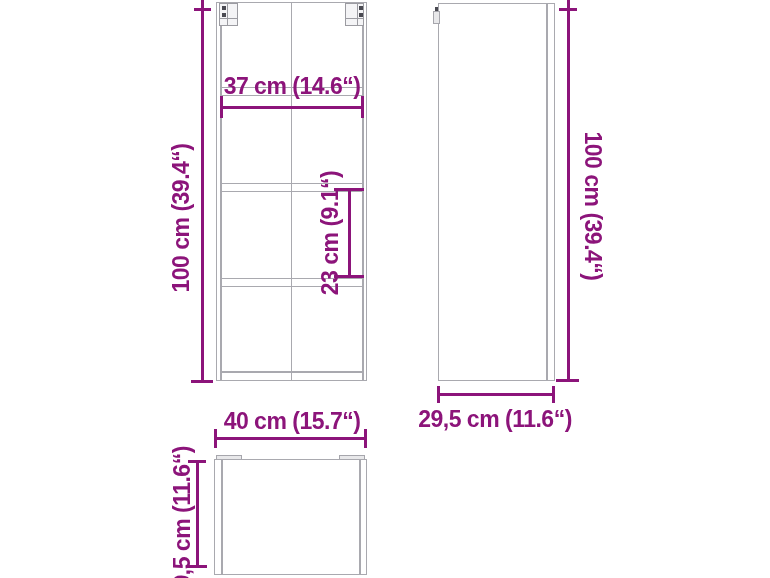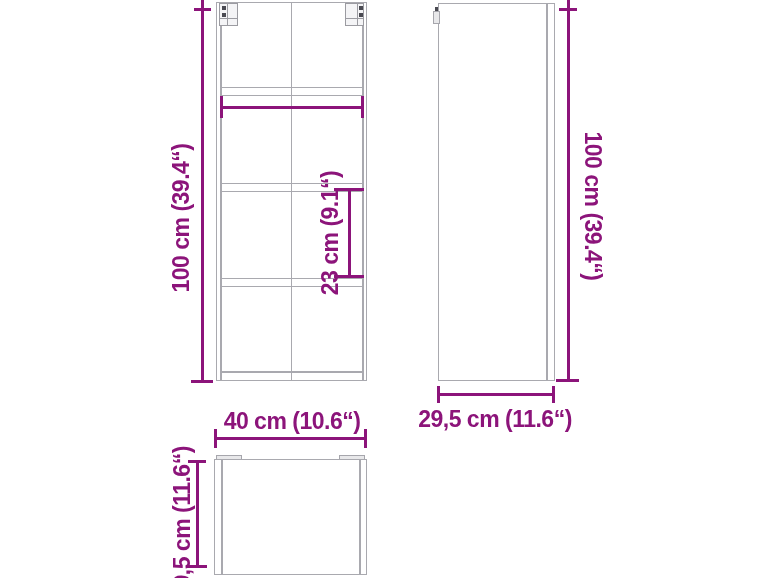--- a/index.html
+++ b/index.html
@@ -57,20 +57,21 @@
     <div class="g" style="left:0;top:14px;width:17px;height:1px"></div>
     <div class="dot" style="left:13px;top:2px"></div>
     <div class="dot" style="left:13px;top:9px"></div>
   </div>
 
   <div class="m" style="left:201px;top:0;width:3px;height:383px"></div>
   <div class="m" style="left:194px;top:8px;width:17px;height:3px"></div>
   <div class="m" style="left:191px;top:380px;width:22px;height:3px"></div>
   <div class="label rot-ccw" style="left:181px;top:218px">100 cm (39.4“)</div>
 
+  <div class="label" style="left:292px;top:86px">37 cm (14.6“)</div>
   <div class="m" style="left:221px;top:106px;width:143px;height:3px"></div>
   <div class="m" style="left:220px;top:96px;width:3px;height:22px"></div>
   <div class="m" style="left:361px;top:96px;width:3px;height:22px"></div>
 
   <div class="m" style="left:348px;top:190px;width:3px;height:88px"></div>
   <div class="m" style="left:334px;top:188px;width:30px;height:3px"></div>
   <div class="m" style="left:334px;top:275px;width:30px;height:3px"></div>
   <div class="label rot-ccw" style="left:330px;top:233px">23 cm (9.1“)</div>
 
   <div class="outline" style="left:438px;top:3px;width:117px;height:378px"></div>
@@ -81,21 +82,21 @@
   <div class="m" style="left:567px;top:0;width:3px;height:382px"></div>
   <div class="m" style="left:559px;top:8px;width:18px;height:3px"></div>
   <div class="m" style="left:556px;top:379px;width:23px;height:3px"></div>
   <div class="label rot-cw" style="left:592px;top:206px">100 cm (39.4“)</div>
 
   <div class="m" style="left:438px;top:393px;width:117px;height:3px"></div>
   <div class="m" style="left:437px;top:386px;width:3px;height:17px"></div>
   <div class="m" style="left:552px;top:386px;width:3px;height:17px"></div>
   <div class="label" style="left:495px;top:419px">29,5 cm (11.6“)</div>
 
-  <div class="label" style="left:292px;top:421px">40 cm (10.6“)</div>
+  <div class="label" style="left:292px;top:421px">40 cm (15.7“)</div>
   <div class="m" style="left:215px;top:437px;width:152px;height:3px"></div>
   <div class="m" style="left:214px;top:429px;width:3px;height:19px"></div>
   <div class="m" style="left:364px;top:429px;width:3px;height:19px"></div>
 
   <div class="tab" style="left:216px;top:455px;width:26px;height:5px"></div>
   <div class="tab" style="left:339px;top:455px;width:26px;height:5px"></div>
   <div class="outline" style="left:214px;top:459px;width:153px;height:116px"></div>
   <div class="g" style="left:221px;top:460px;width:1.5px;height:114px"></div>
   <div class="g" style="left:359px;top:460px;width:1.5px;height:114px"></div>
 

